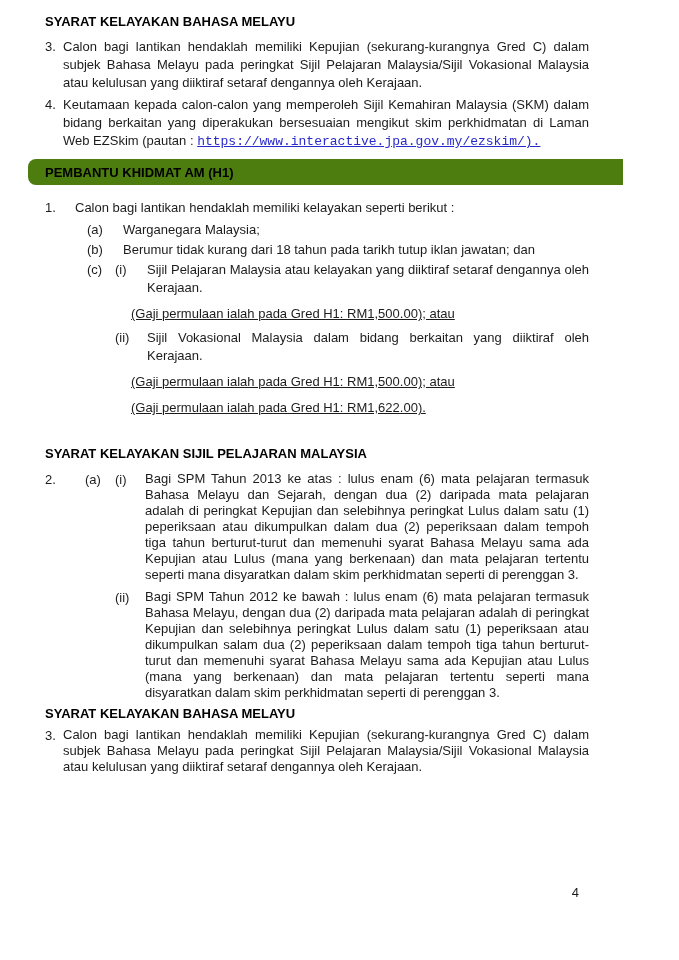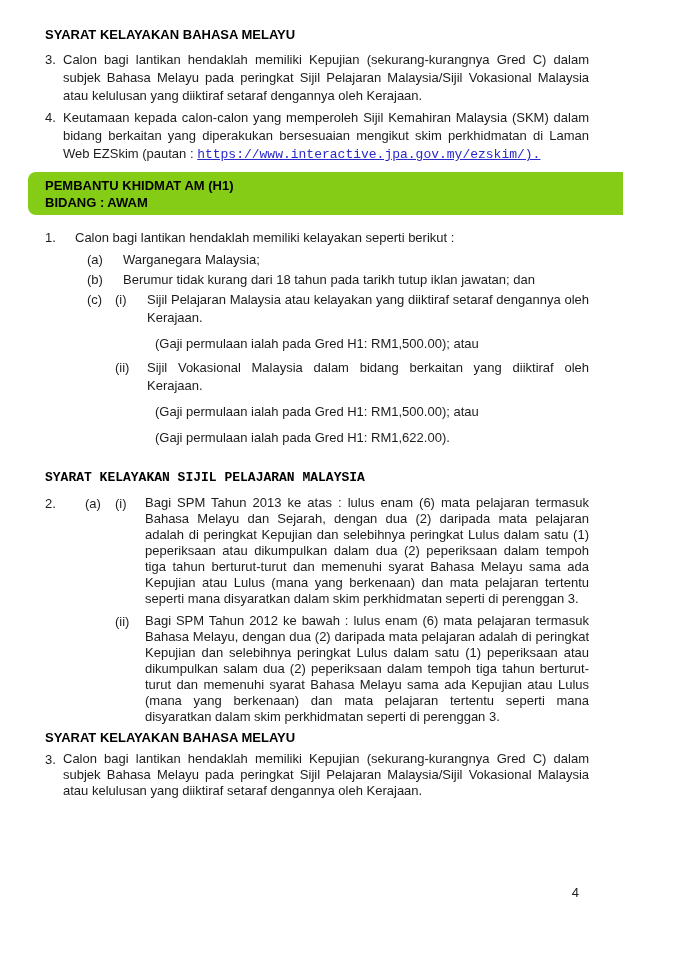--- a/index.html
+++ b/index.html
@@ -1,21 +1,21 @@
 <!DOCTYPE html>
 <html><head>
 <meta charset="utf-8">
 <style>
   html,body{margin:0;padding:0;background:#ffffff;}
   .page{
     position:relative;
     width:623px;height:960px;
     background:#ffffff;
     box-sizing:border-box;
-    padding:26px 34px 0 45px;
+    padding:13px 34px 0 45px;
     font-family:"Liberation Sans", sans-serif;
     font-size:13px;line-height:18px;
     color:#1c1c1c;
     overflow:hidden;
   }
   .h{font-weight:bold;color:#000;margin:0 0 7px 0;}
   .row{display:flex;align-items:flex-start;}
   .txt{flex:1 1 auto;min-width:0;}
   .just{text-align:justify;}
   .lh16{line-height:16px;}
@@ -24,32 +24,32 @@
   .c30{flex:none;width:30px;}
   .c32{flex:none;width:32px;}
   .c36{flex:none;width:36px;}
   .c40{flex:none;width:40px;}
   .sub{margin-left:42px;}
   .mb2{margin-bottom:2px;}
   .mb4{margin-bottom:4px;}
   .mb6{margin-bottom:6px;}
   .mb8{margin-bottom:8px;}
   .mt4{margin-top:4px;}
-  .mt18{margin-top:16px;font-family:Liberation Mono, monospace;}
+  .mt18{margin-top:22px;}
   .banner{
     margin:0 0 14px -17px;
     width:625px;
     box-sizing:border-box;
     padding:5px 10px 4px 17px;
     font-weight:bold;color:#000;
     line-height:17px;
     background:#cdc3de;
   }
   .citem{margin-bottom:6px;}
-  .gaji{margin:8px 0 0 40px;}
+  .gaji{margin:8px 0 0 16px;text-decoration:underline;}
   .link{color:#2929cc;text-decoration:underline;cursor:pointer;font-family:Liberation Mono, monospace;}
   .pagenum{position:absolute;top:884px;right:44px;color:#1c1c1c;}
 </style>
 </head>
 <body>
 
 <div class="page">
 
   <div class="h">SYARAT KELAYAKAN BAHASA MELAYU</div>
 
@@ -57,23 +57,22 @@
     <span class="c18">3.</span>
     <div class="txt just">Calon bagi lantikan hendaklah memiliki Kepujian (sekurang-kurangnya Gred C) dalam subjek Bahasa Melayu pada peringkat Sijil Pelajaran Malaysia/Sijil Vokasional Malaysia atau kelulusan yang diiktiraf setaraf dengannya oleh Kerajaan.</div>
   </div>
 
 
   <div class="row mb8">
     <span class="c18">4.</span>
     <div class="txt just"><span>Keutamaan kepada calon-calon yang memperoleh Sijil Kemahiran Malaysia (SKM) dalam bidang berkaitan yang diperakukan bersesuaian mengikut skim perkhidmatan di Laman Web EZSkim (pautan : </span><a class="link" style="color: rgb(41, 41, 204);">https://www.interactive.jpa.gov.my/ezskim/).</a></div>
   </div>
 
-  <div class="banner" style="background: #84cc16; border-radius: 8px;">
+  <div class="banner" style="background: #4d7c0f; border-radius: 8px;">
     <div>PEMBANTU KHIDMAT AM (H1)</div>
-    <div>BIDANG : AWAM</div>
   </div>
 
   <div class="row mb4">
     <span class="c30">1.</span>
     <div class="txt">Calon bagi lantikan hendaklah memiliki kelayakan seperti berikut :</div>
   </div>
 
   <div class="row sub mb2">
     <span class="c36">(a)</span>
     <div class="txt">Warganegara Malaysia;</div>

